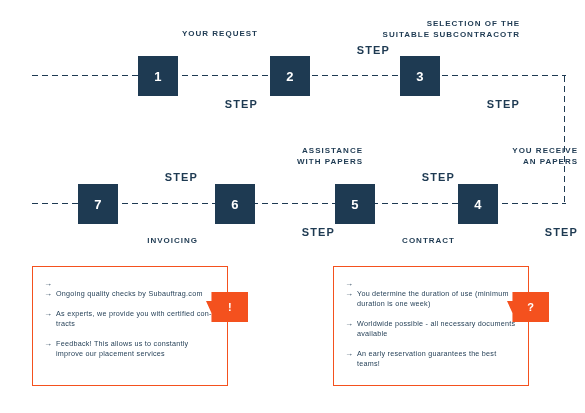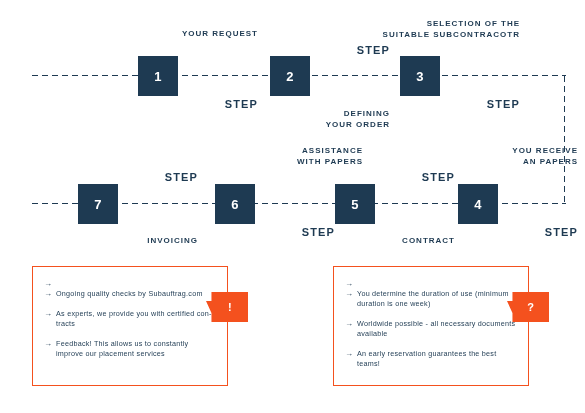--- a/index.html
+++ b/index.html
@@ -162,22 +162,20 @@
     <div class="shape"></div>
     <div class="num">1</div>
   </div>
   <div class="lbl word" style="left:58px; top:99px;">STEP</div>
 
   <div class="lbl word" style="left:190px; top:45px;">STEP</div>
   <div class="step arrow-bottom" style="left:270px; top:56px;">
     <div class="shape"></div>
     <div class="num">2</div>
   </div>
-  <div class="lbl title" style="left:190px; top:108px;">DEFINING
-YOUR ORDER</div>
 
   <div class="lbl title" style="left:320px; top:18px;">SELECTION OF THE
 SUITABLE SUBCONTRACOTR</div>
   <div class="step notch-top" style="left:400px; top:56px;">
     <div class="shape"></div>
     <div class="num">3</div>
   </div>
   <div class="lbl word" style="left:320px; top:99px;">STEP</div>
 
   <div class="lbl word" style="left:-2px; top:172px;">STEP</div>

